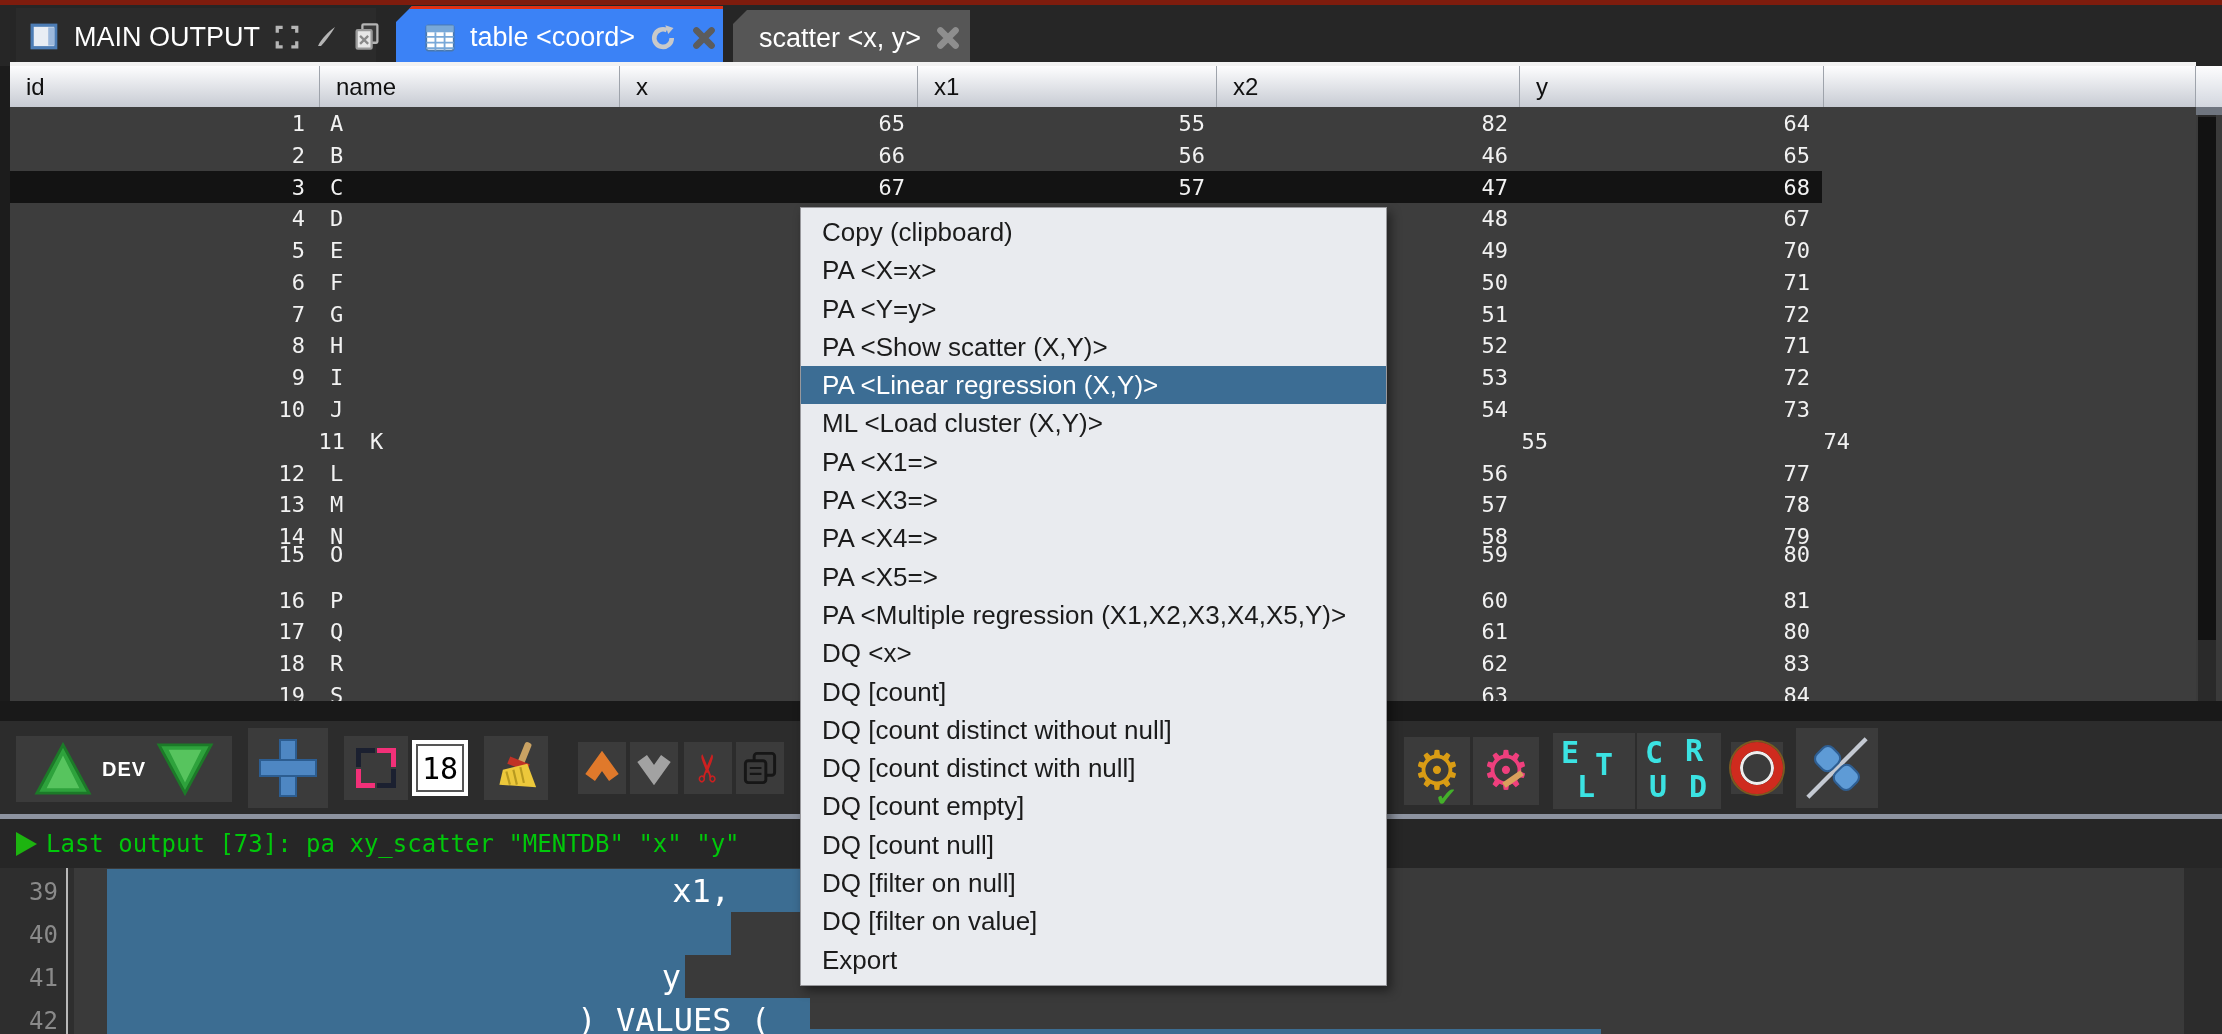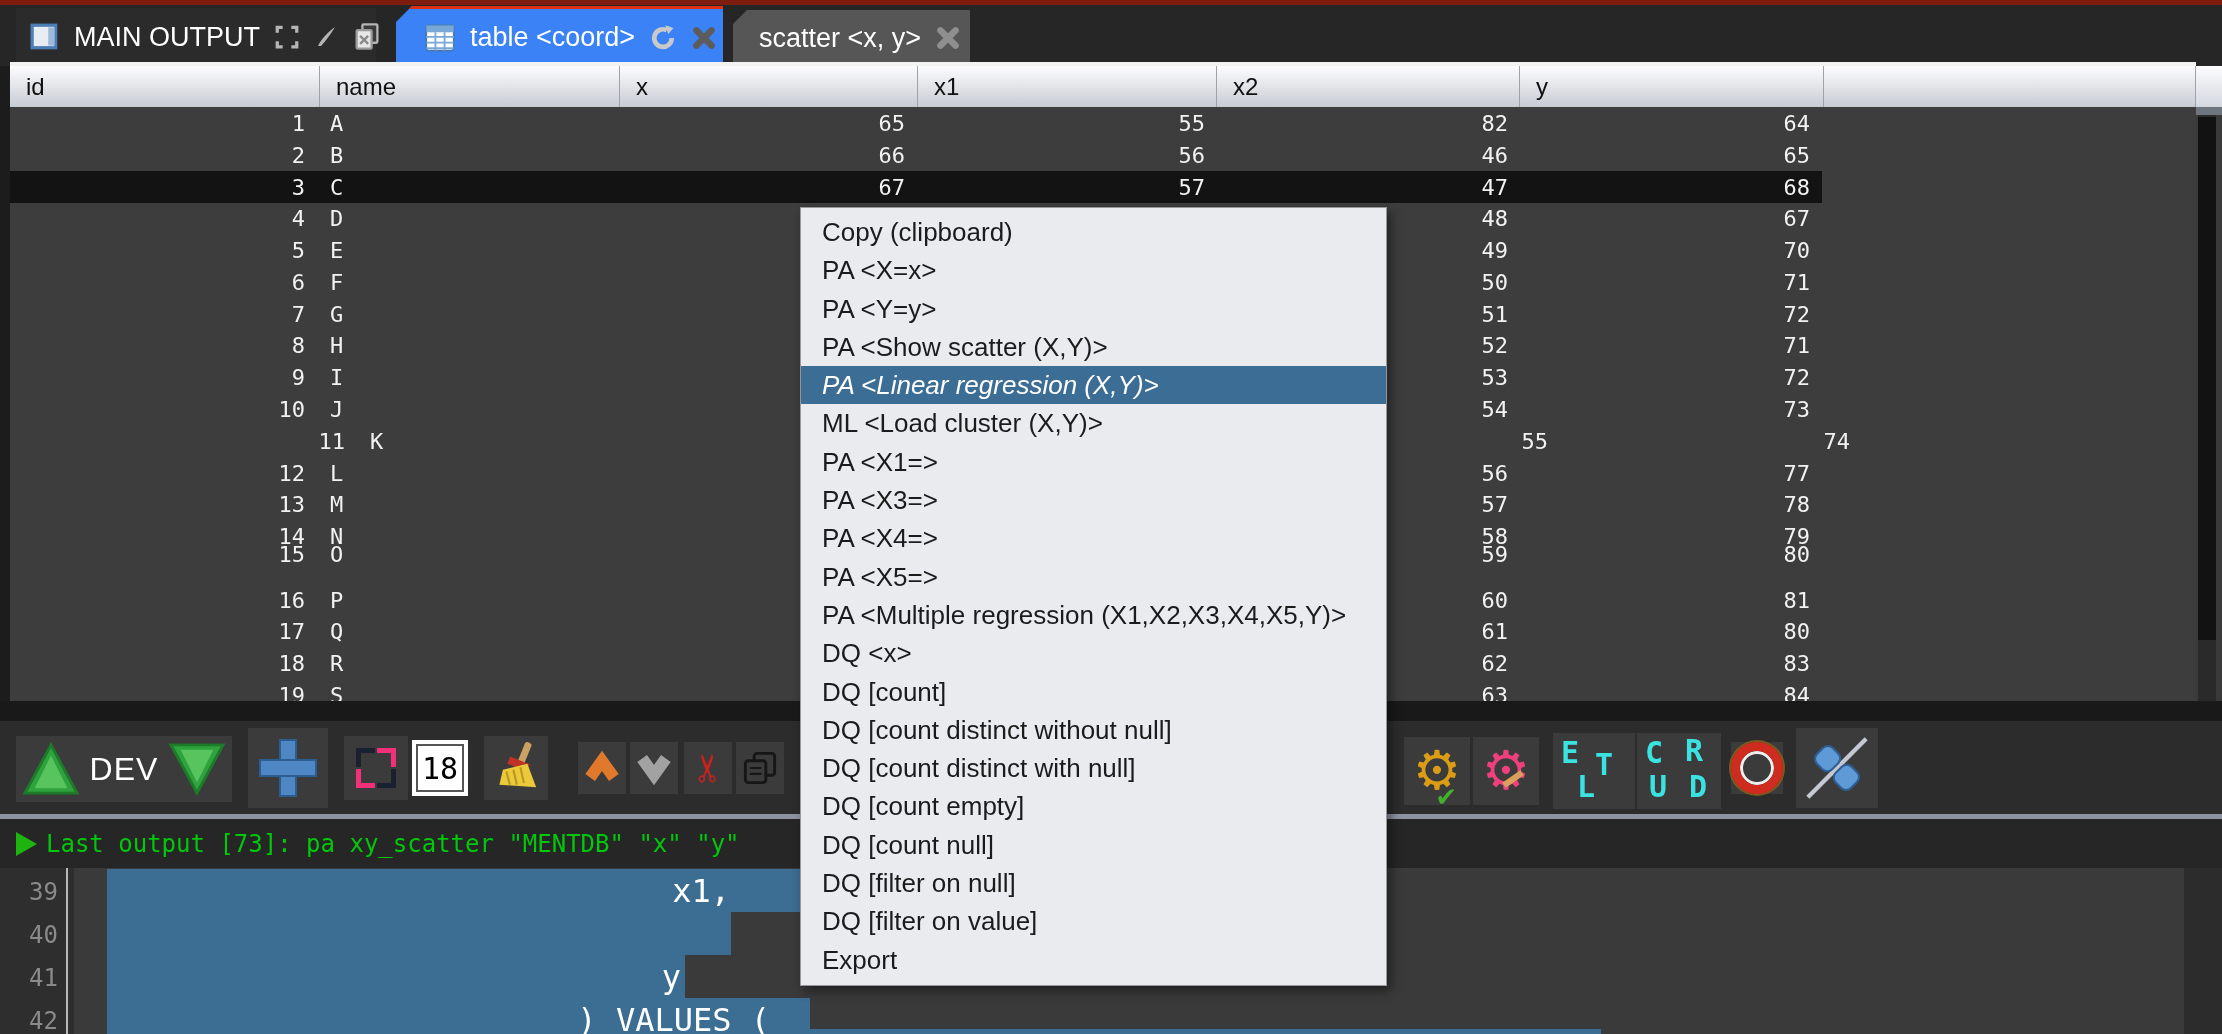--- a/index.html
+++ b/index.html
@@ -36,21 +36,21 @@
   #scrollcol{position:absolute;left:2196px;top:66px;width:26px;height:635px;background:#3a3a3a;}
   #scrollcap{position:absolute;left:0;top:0;width:26px;height:41px;background:linear-gradient(#fdfdfe,#d3d7df);}
   #scrollcap2{position:absolute;left:0;top:41px;width:26px;height:8px;background:#6f757f;}
   #scrolltrack{position:absolute;left:2px;top:49px;width:18px;height:586px;background:#2a2a2a;}
   #scrollthumb{position:absolute;left:0px;top:2px;width:18px;height:523px;background:#121212;}
   
   #midsep{position:absolute;left:0;top:701px;width:2222px;height:20px;background:#191919;}
   #toolbar{position:absolute;left:0;top:721px;width:2222px;height:93px;background:#2c2c2c;}
   .panel{position:absolute;background:#3b3b3b;display:flex;align-items:center;justify-content:center;}
   #dev-panel{left:16px;top:15px;width:216px;height:66px;gap:10px;}
-  #dev-label{color:#fff;font-size:32px;font-weight:normal;letter-spacing:1px;}
+  #dev-label{color:#fff;font-size:20px;font-weight:bold;letter-spacing:1px;}
   #plus-panel{left:248px;top:7px;width:80px;height:80px;}
   .plusbar{position:absolute;background:#4e87c3;border:2px solid #2c5d91;box-sizing:border-box;}
   #sel-panel{left:344px;top:15px;width:64px;height:64px;}
   .corner{position:absolute;width:14px;height:14px;}
   #num-box{position:absolute;left:412px;top:19px;width:56px;height:56px;background:#fff;
            border:3px solid #fff;box-sizing:border-box;display:flex;align-items:center;justify-content:center;}
   #num-inner{width:44px;height:44px;border:2px solid #555;display:flex;align-items:center;justify-content:center;
              font-family:"DejaVu Sans Mono",monospace;font-size:30px;color:#000;}
   #broom-panel{left:484px;top:15px;width:64px;height:64px;}
   #chevup-panel{left:578px;top:21px;width:48px;height:52px;}
@@ -89,21 +89,21 @@
   #sel41{left:107px;top:87px;width:578px;height:43px;}
   #sel42{left:107px;top:130px;width:703px;height:36px;}
   #sel43{left:107px;top:161px;width:1494px;height:5px;}
   .codeline{position:absolute;left:0;height:43px;display:flex;align-items:center;justify-content:flex-end;
             font-family:"DejaVu Sans Mono",monospace;font-size:32px;color:#fff;white-space:pre;}
   
   #context-menu{position:absolute;left:800px;top:207px;width:587px;box-sizing:border-box;
                 background:#e9ebef;border:1px solid #98989c;padding:5px 0 6px 0;
                 box-shadow:4px 5px 10px rgba(0,0,0,.45);}
   .menu-item{height:38.3px;line-height:38.3px;padding-left:21px;font-size:26px;color:#1b1b1b;white-space:nowrap;}
-  .menu-item.selected{background:#3c6d94;color:#fff;font-style:italic;}
+  .menu-item.selected{background:#3c6d94;color:#fff;}
 </style>
 </head>
 <body>
 
 <div id="app">
 
   <div id="tabbar">
     <div id="topline"></div>
 
     <div class="tab" id="tab-main">

